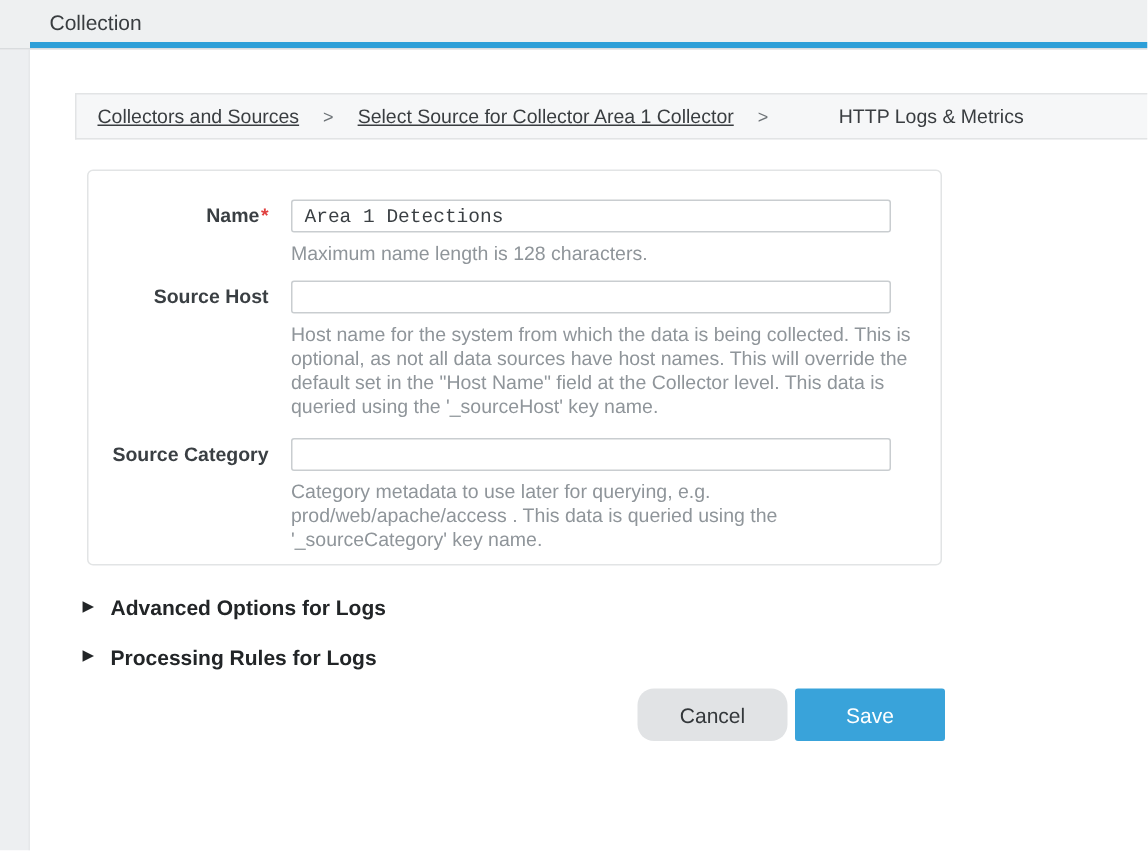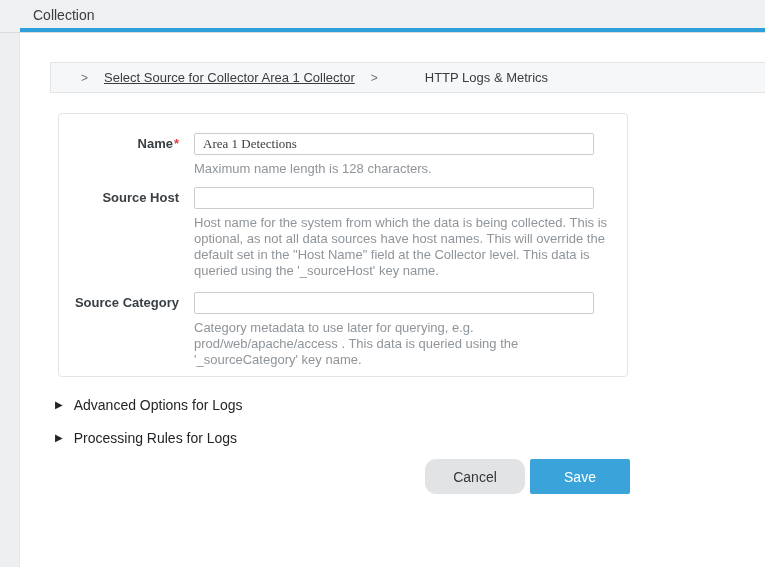--- a/index.html
+++ b/index.html
@@ -32,37 +32,37 @@
   
   .panel { margin:20px 0 0 38px; width:570px; border:1px solid #e2e4e5;
     border-radius:4px; background:#fff; padding:19px 0 8px 12px; }
   .form-row { display:flex; }
   .field-label { width:123px; text-align:right; padding-right:15px;
     font-size:13px; font-weight:bold; color:#3a3f43; line-height:22px; }
   .req { color:#e0403f; margin-left:1px; }
   .control { width:430px; }
   .text-input { width:400px; height:22px; border:1px solid #c9cdd0;
     border-radius:2px; padding:0 8px; font-size:13px; color:#3a3f43;
-    font-family:Liberation Serif, serif; background:#fff; display:block; }
+    font-family:Liberation Mono, monospace; background:#fff; display:block; }
   textarea.text-input { height:23px; padding:3px 8px 0; line-height:16px;
     resize:both; overflow:hidden; }
   .help { font-size:13px; color:#8f959a; line-height:16px; margin-top:6px;
     width:420px; }
   .row-description { margin-top:9px; }
   .row-source-host { margin-top:10px; }
   .row-source-category { margin-top:13px; }
 
   
   .section { display:flex; align-items:center; margin-left:35px;
     margin-top:20px; cursor:pointer; }
   .section.processing { width:582px; justify-content:space-between;
     margin-top:17px; }
   .section-left { display:flex; align-items:center; }
   .tri { font-size:10px; color:#222527; margin-right:11px; line-height:16px; }
-  .section-title { font-size:14px; font-weight:normal; color:#222527; }
+  .section-title { font-size:14px; font-weight:bold; color:#222527; }
   .help-link { font-size:14px; color:#2d9fd8; cursor:pointer;
     text-decoration:none; }
 
   
   .actions { width:610px; display:flex; justify-content:flex-end; gap:5px;
     margin-top:13px; }
   .btn { width:100px; height:35px; font-size:14px; border:none;
     border-radius:2px; font-family:"Liberation Sans", sans-serif;
     cursor:pointer; }
   .btn-cancel { background:#e1e3e5; color:#34383b;border-radius:11px; }
@@ -75,20 +75,21 @@
   <div class="tab active">
     <span>Collection</span>
   </div>
 </div>
 
 <div class="page">
   <div class="left-strip"></div>
   <div class="content">
 
     <div class="breadcrumb">
+      <a class="crumb-link">Collectors and Sources</a>
       <span class="crumb-sep">&gt;</span>
       <a class="crumb-link">Select Source for Collector Area 1 Collector</a>
       <span class="crumb-sep">&gt;</span>
       <span class="crumb-current">HTTP Logs &amp; Metrics</span>
     </div>
 
     <div class="panel">
 
       <div class="form-row">
         <label class="field-label"><span>Name</span><span class="req">*</span></label>

